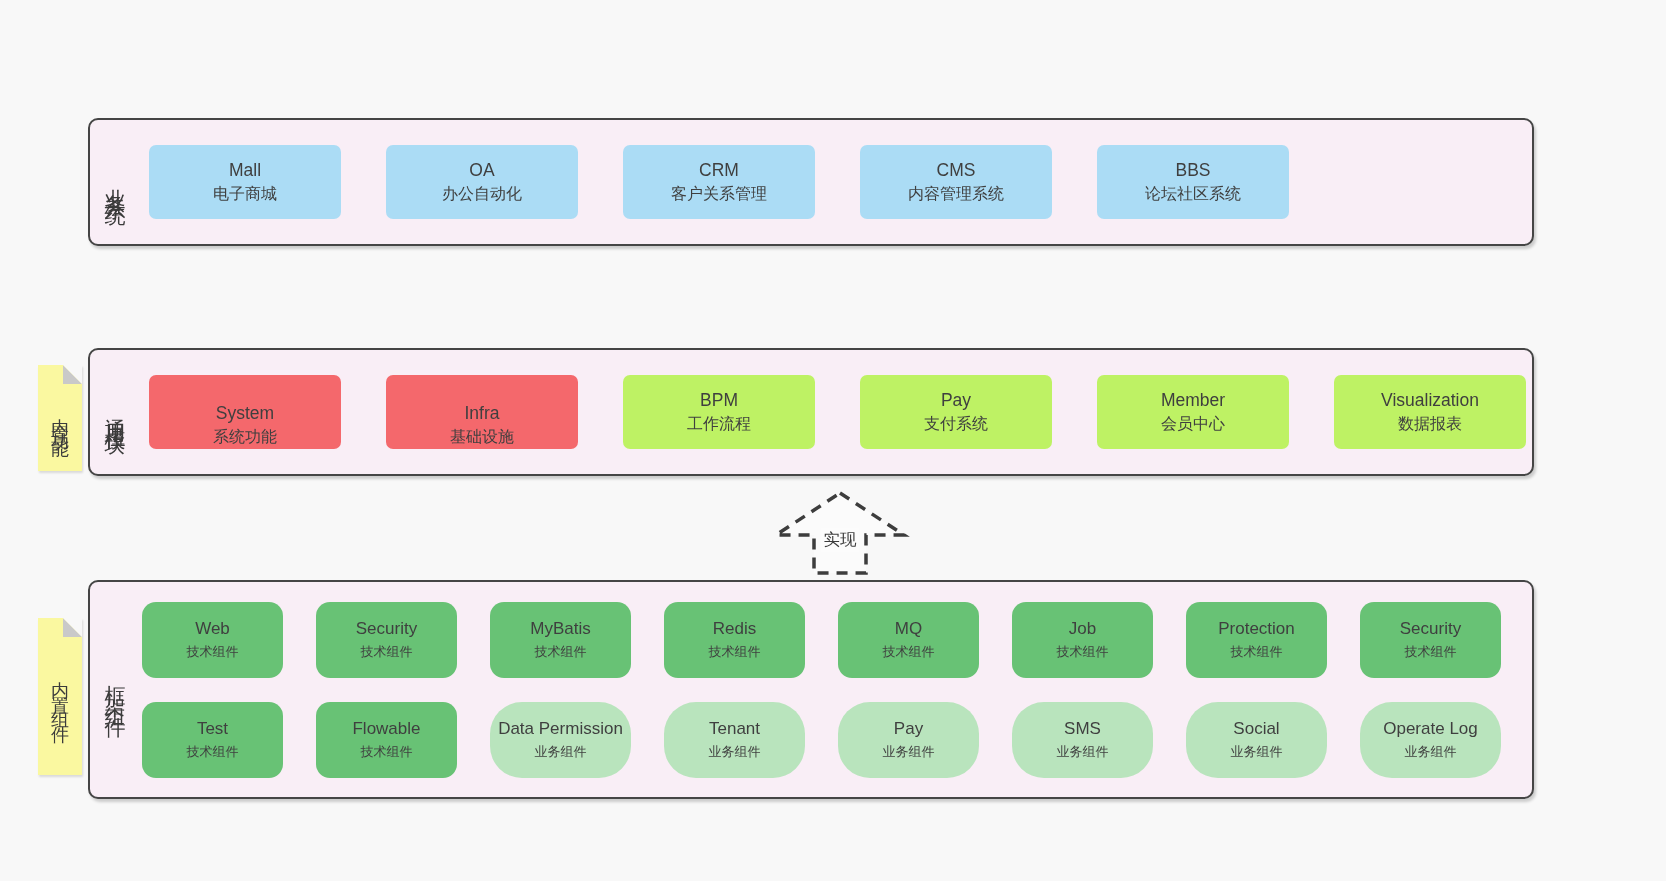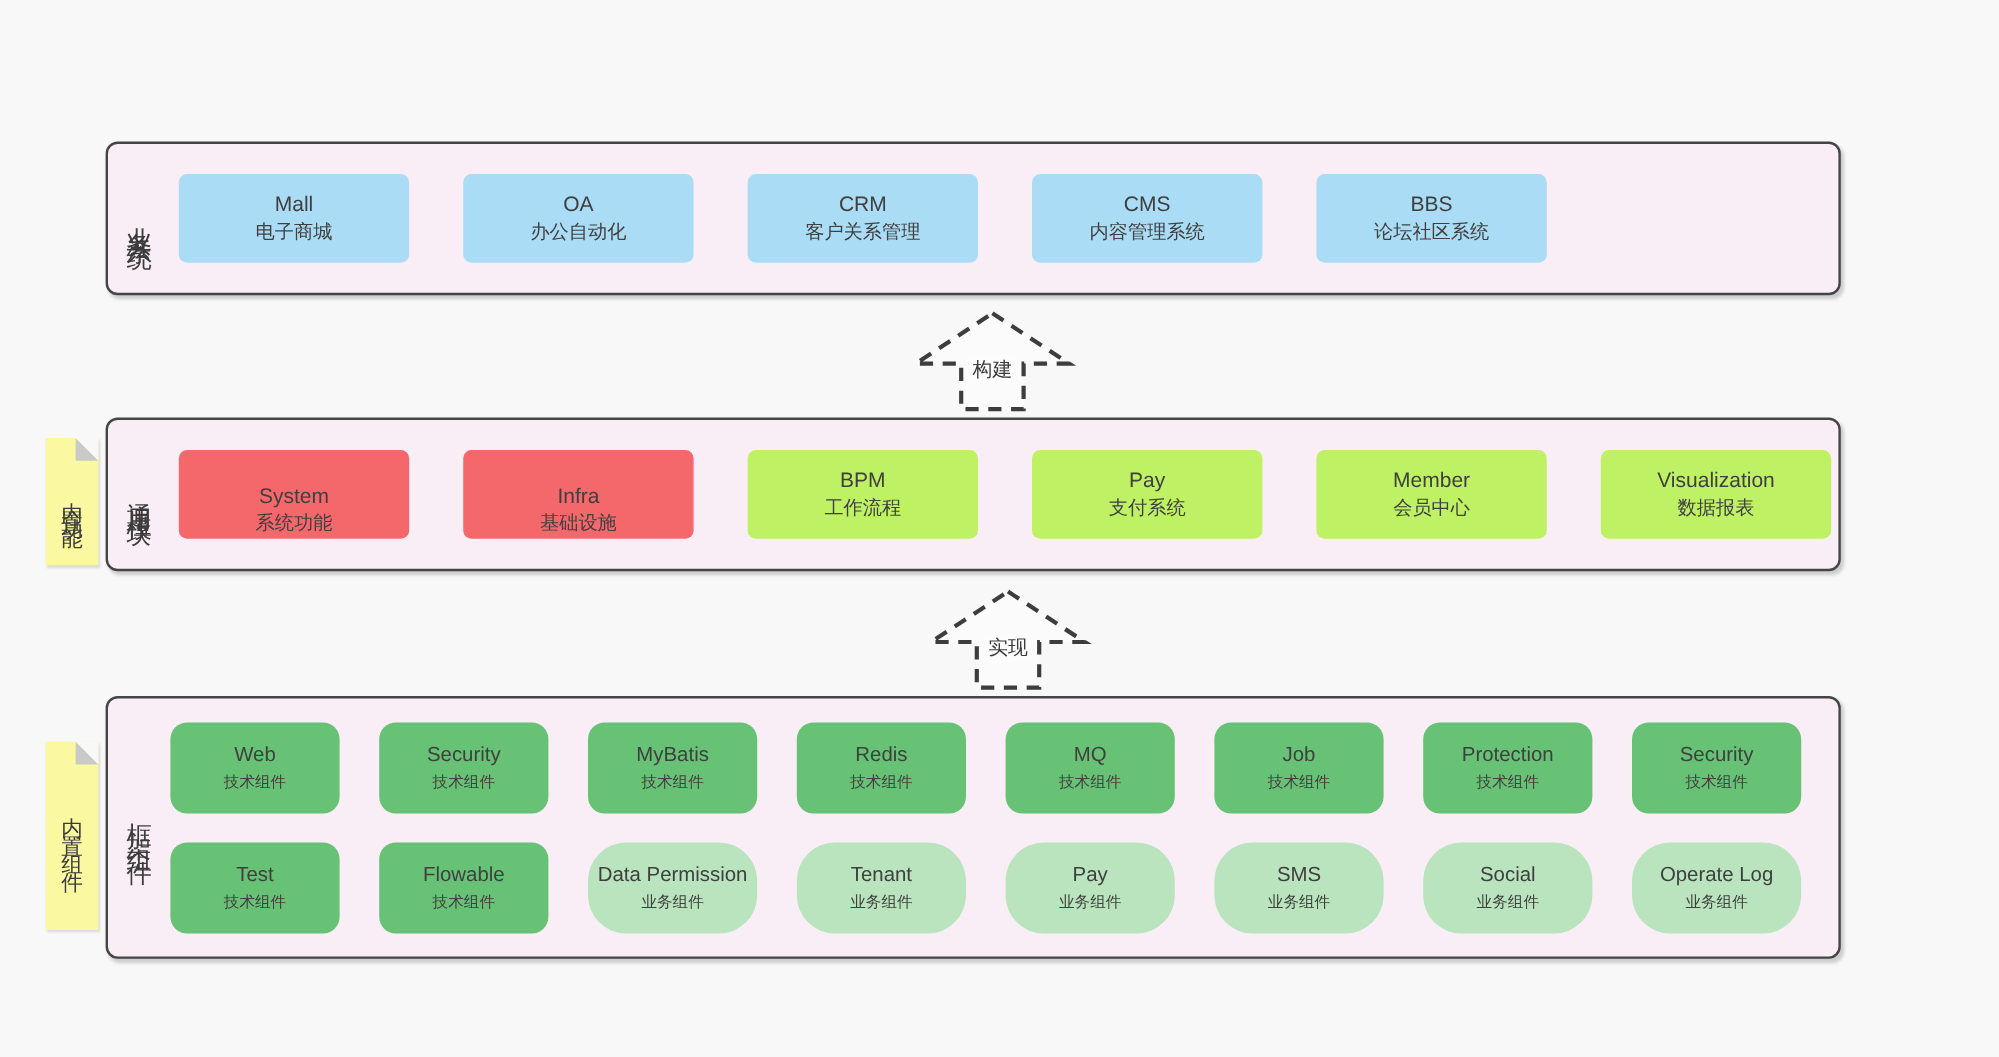--- a/index.html
+++ b/index.html
@@ -100,26 +100,20 @@
         <span class="en">CMS</span>
         <span class="zh">内容管理系统</span>
       </div>
       <div class="box blue">
         <span class="en">BBS</span>
         <span class="zh">论坛社区系统</span>
       </div>
     </div>
   </div>
 
-  <div class="arrow arrow-build">
-    <svg width="140" height="90" viewBox="0 0 140 90">
-      <path d="M70 5 L134 47 L96 47 L96 85 L44 85 L44 47 L6 47 Z" fill="#fbfbfb" stroke="#3d3d3d" stroke-width="3.5" stroke-dasharray="11 8"></path>
-    </svg>
-    <span class="arrow-label">构建</span>
-  </div>
 
   <div class="tag tag-modules">
     <span class="tag-text">内置功能</span>
   </div>
   <div class="panel panel-modules">
     <div class="panel-label">通用模块</div>
     <div class="boxes">
       <div class="box red">
         <span class="en">System</span>
         <span class="zh">系统功能</span>

